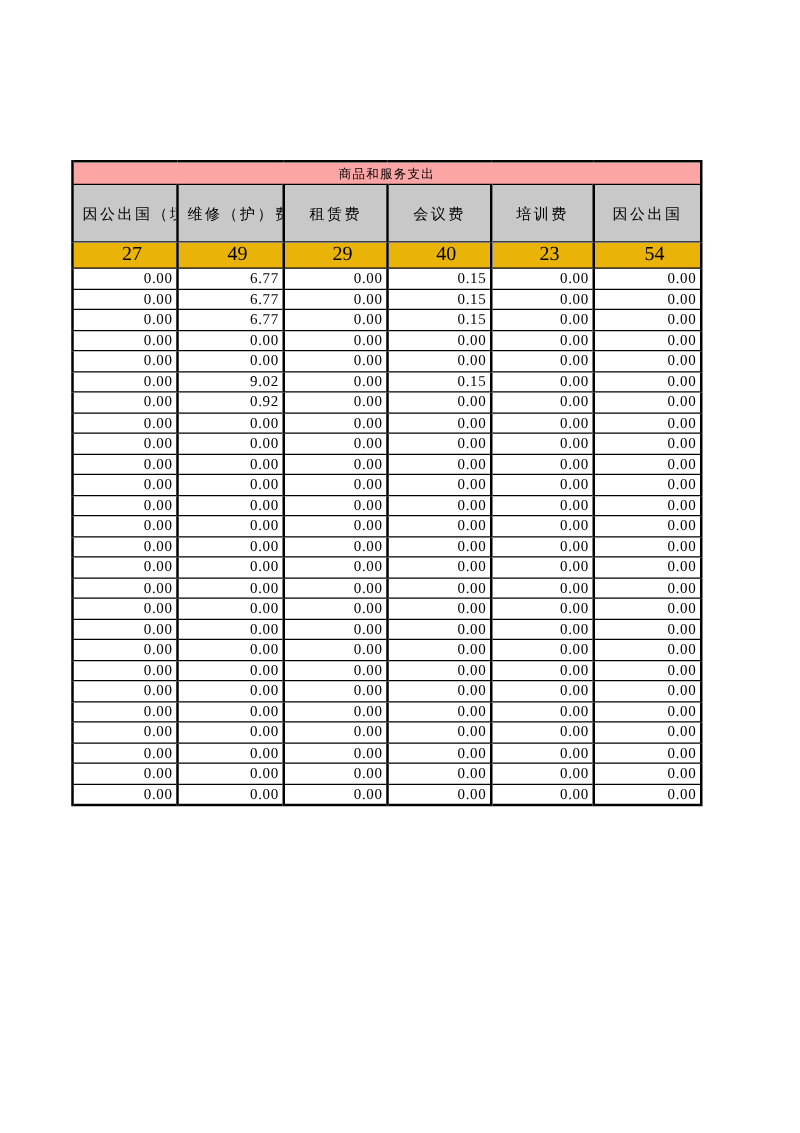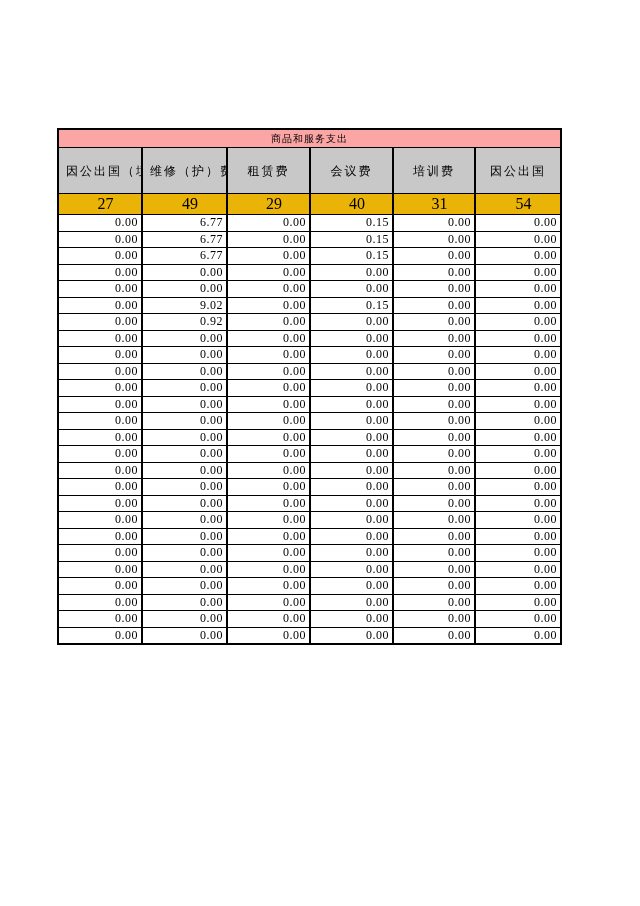--- a/index.html
+++ b/index.html
@@ -94,21 +94,21 @@
           <th class="col-head">租赁费</th>
           <th class="col-head">会议费</th>
           <th class="col-head">培训费</th>
           <th class="col-head">因公出国</th>
         </tr>
       <tr id="col-number-row">
           <th class="col-num">27</th>
           <th class="col-num">49</th>
           <th class="col-num">29</th>
           <th class="col-num">40</th>
-          <th class="col-num">31</th>
+          <th class="col-num">23</th>
           <th class="col-num">54</th>
         </tr>
     </thead>
     <tbody id="table-body">
         <tr>
           <td class="val-cell">0.00</td>
           <td class="val-cell">6.77</td>
           <td class="val-cell">0.00</td>
           <td class="val-cell">0.15</td>
           <td class="val-cell">0.00</td>

